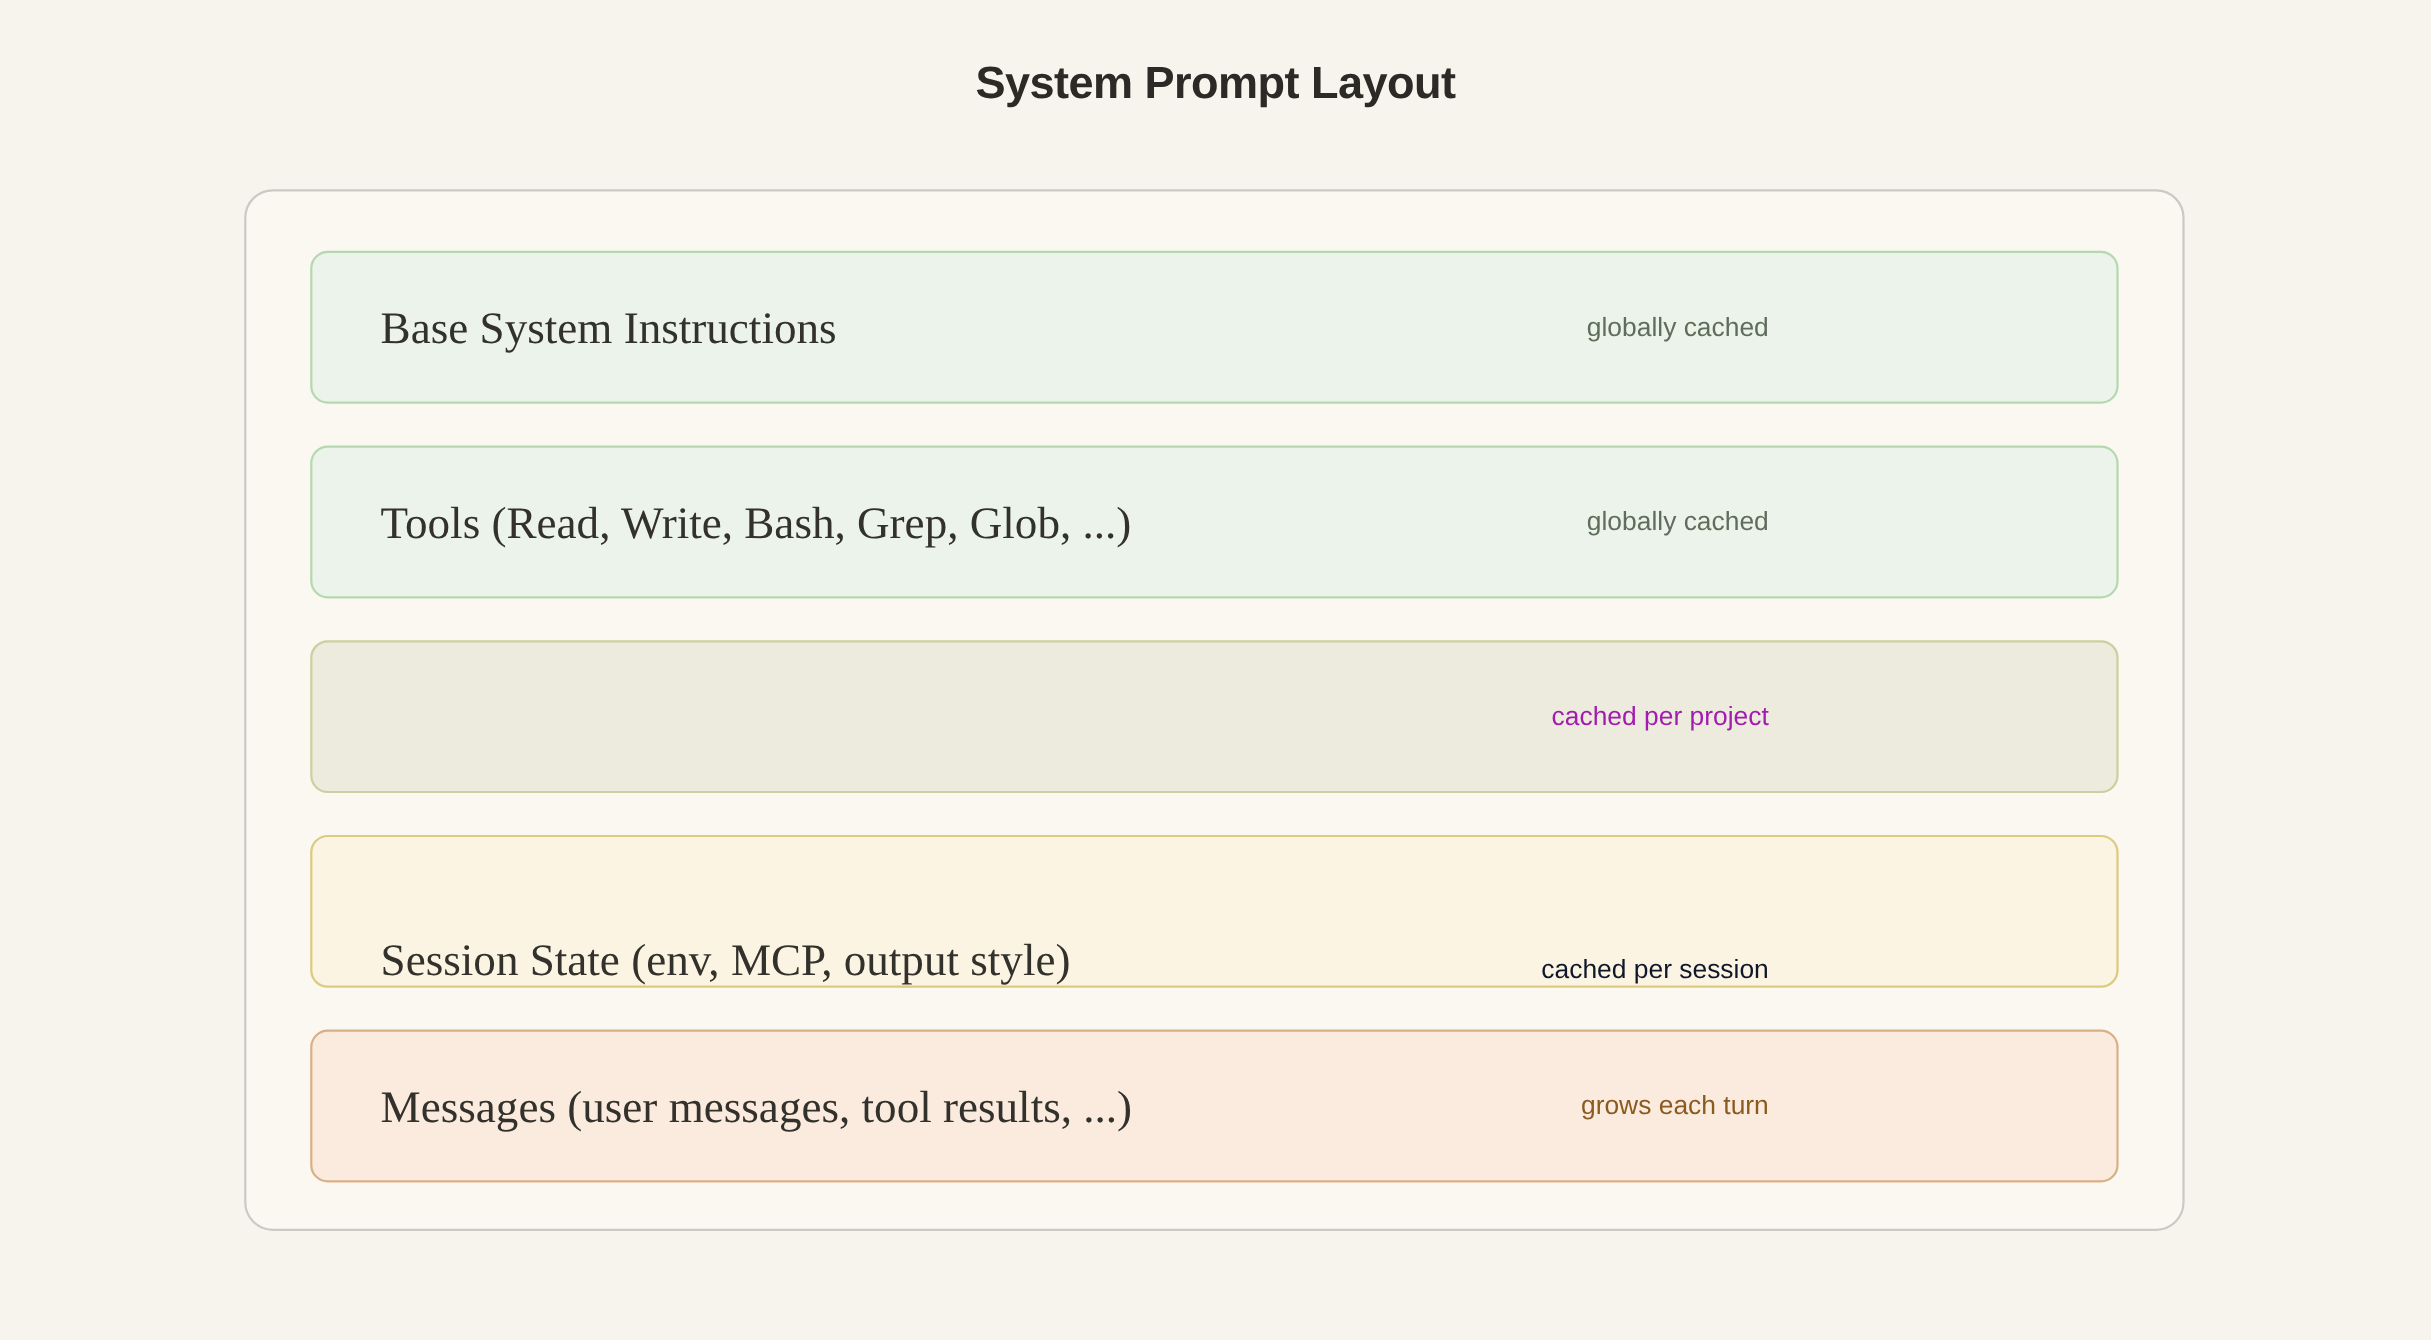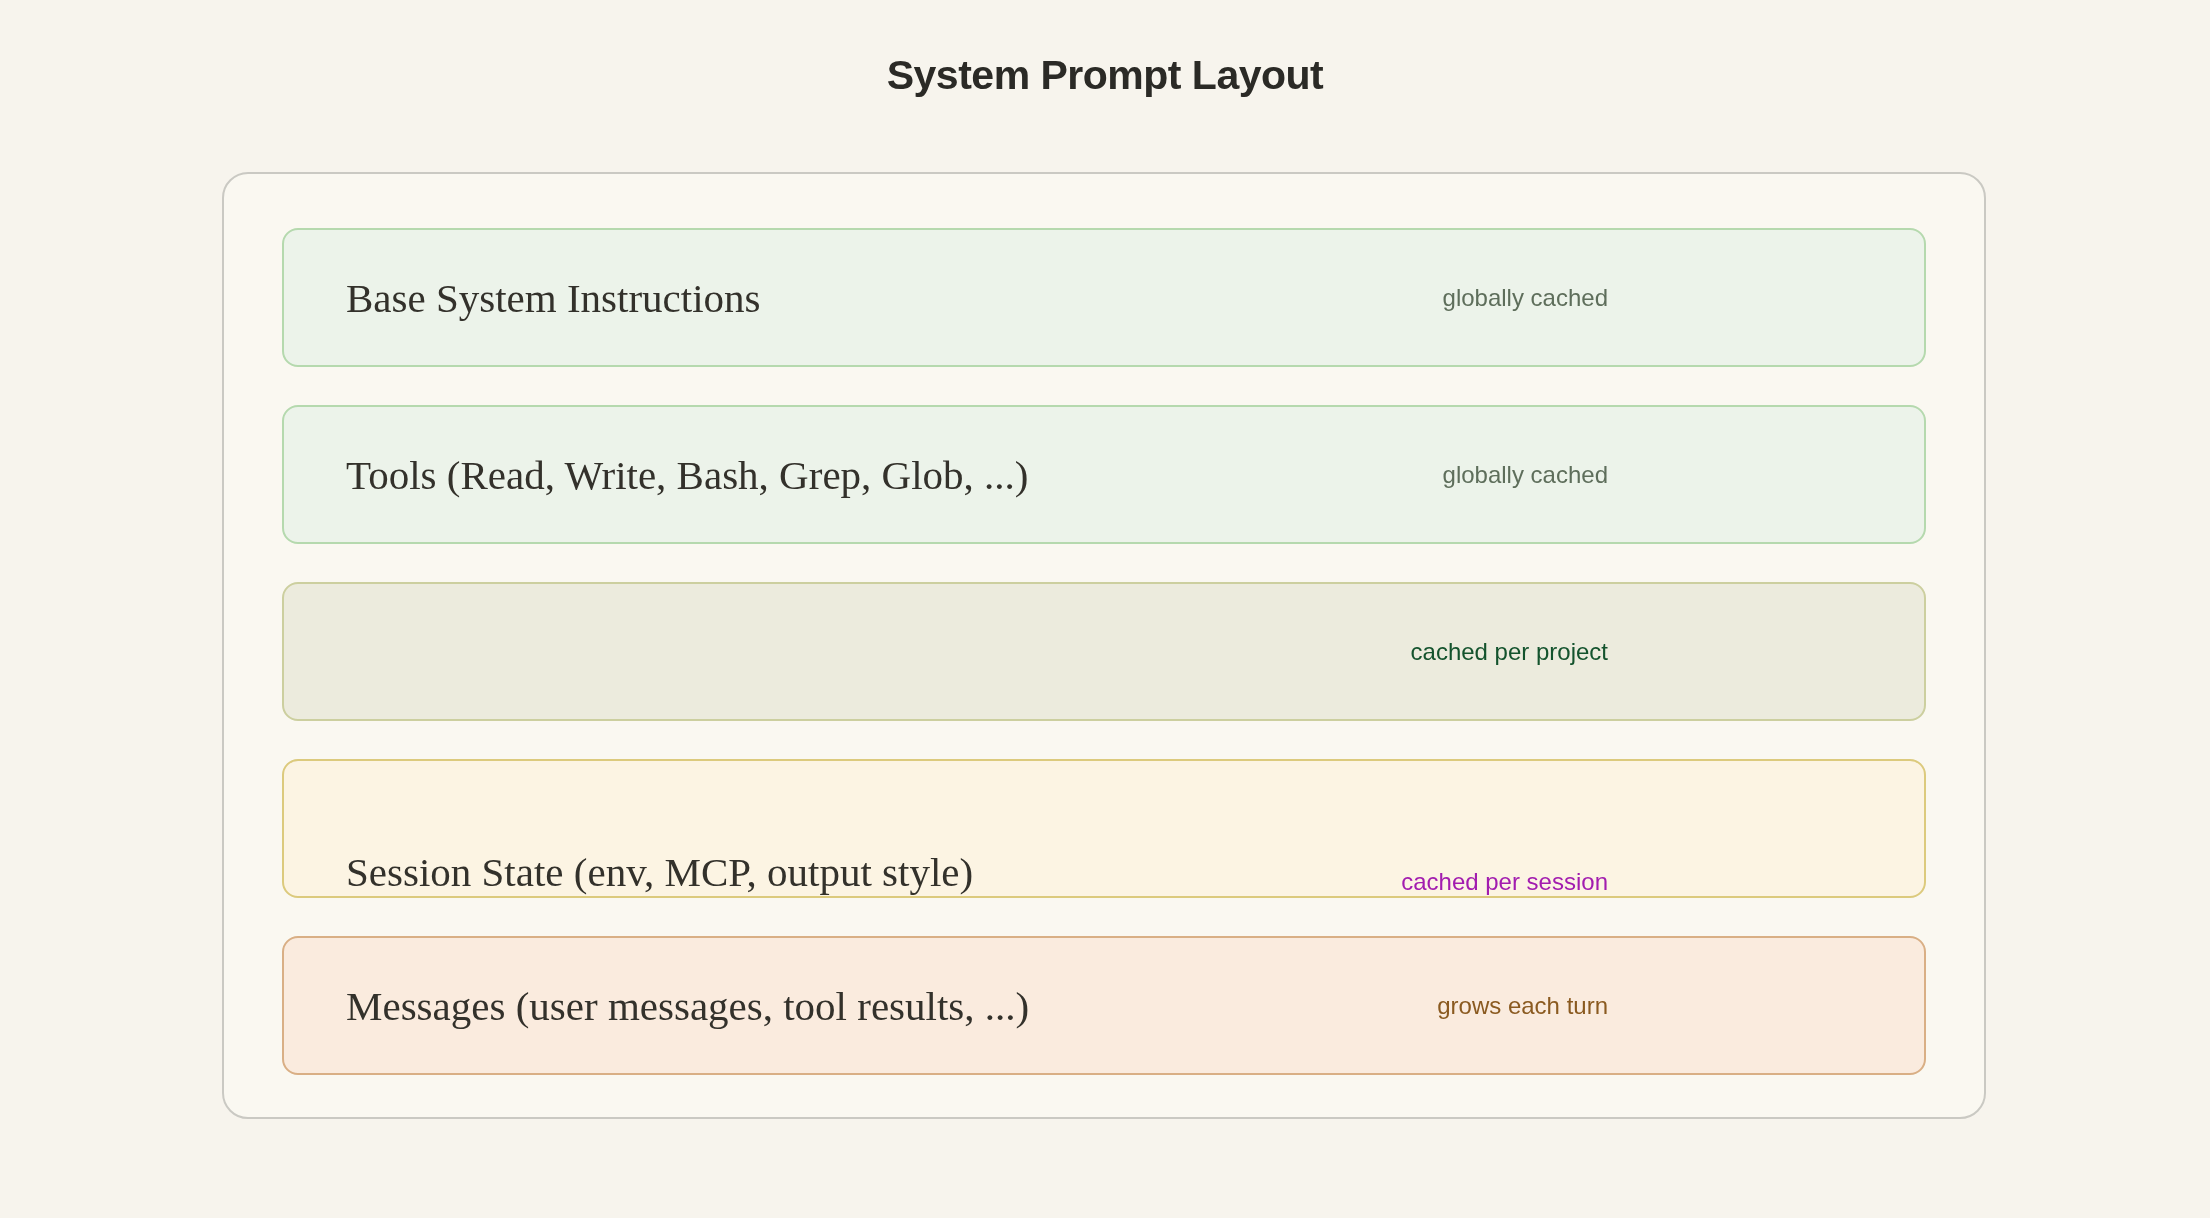--- a/index.html
+++ b/index.html
@@ -74,26 +74,26 @@
     <span class="label">Base System Instructions</span>
     <span class="caption" style="color: rgb(94, 110, 91);">globally cached</span>
   </div>
 
   <div class="row" style="background: rgb(236, 243, 234); border-color: rgb(181, 217, 174);">
     <span class="label">Tools (Read, Write, Bash, Grep, Glob, ...)</span>
     <span class="caption" style="color: rgb(94, 110, 91);">globally cached</span>
   </div>
 
   <div class="row" style="background: rgb(236, 235, 221); border-color: rgb(204, 207, 159);">
-    <span class="caption" style="color: #14532d;">cached per project</span>
+    <span class="caption" style="color: #a21caf;">cached per project</span>
   </div>
 
   <div class="row" style="background: rgb(252, 244, 227); border-color: rgb(220, 202, 125); align-items: flex-end;">
     <span class="label">Session State (env, MCP, output style)</span>
-    <span class="caption" style="color: #a21caf;">cached per session</span>
+    <span class="caption" style="color: #0f172a;">cached per session</span>
   </div>
 
   <div class="row" style="background: rgb(250, 235, 222); border-color: rgb(217, 175, 133);">
     <span class="label">Messages (user messages, tool results, ...)</span>
     <span class="caption" style="color: rgb(138, 90, 32);">grows each turn</span>
   </div>
 
 </div>
 
 </body></html>

